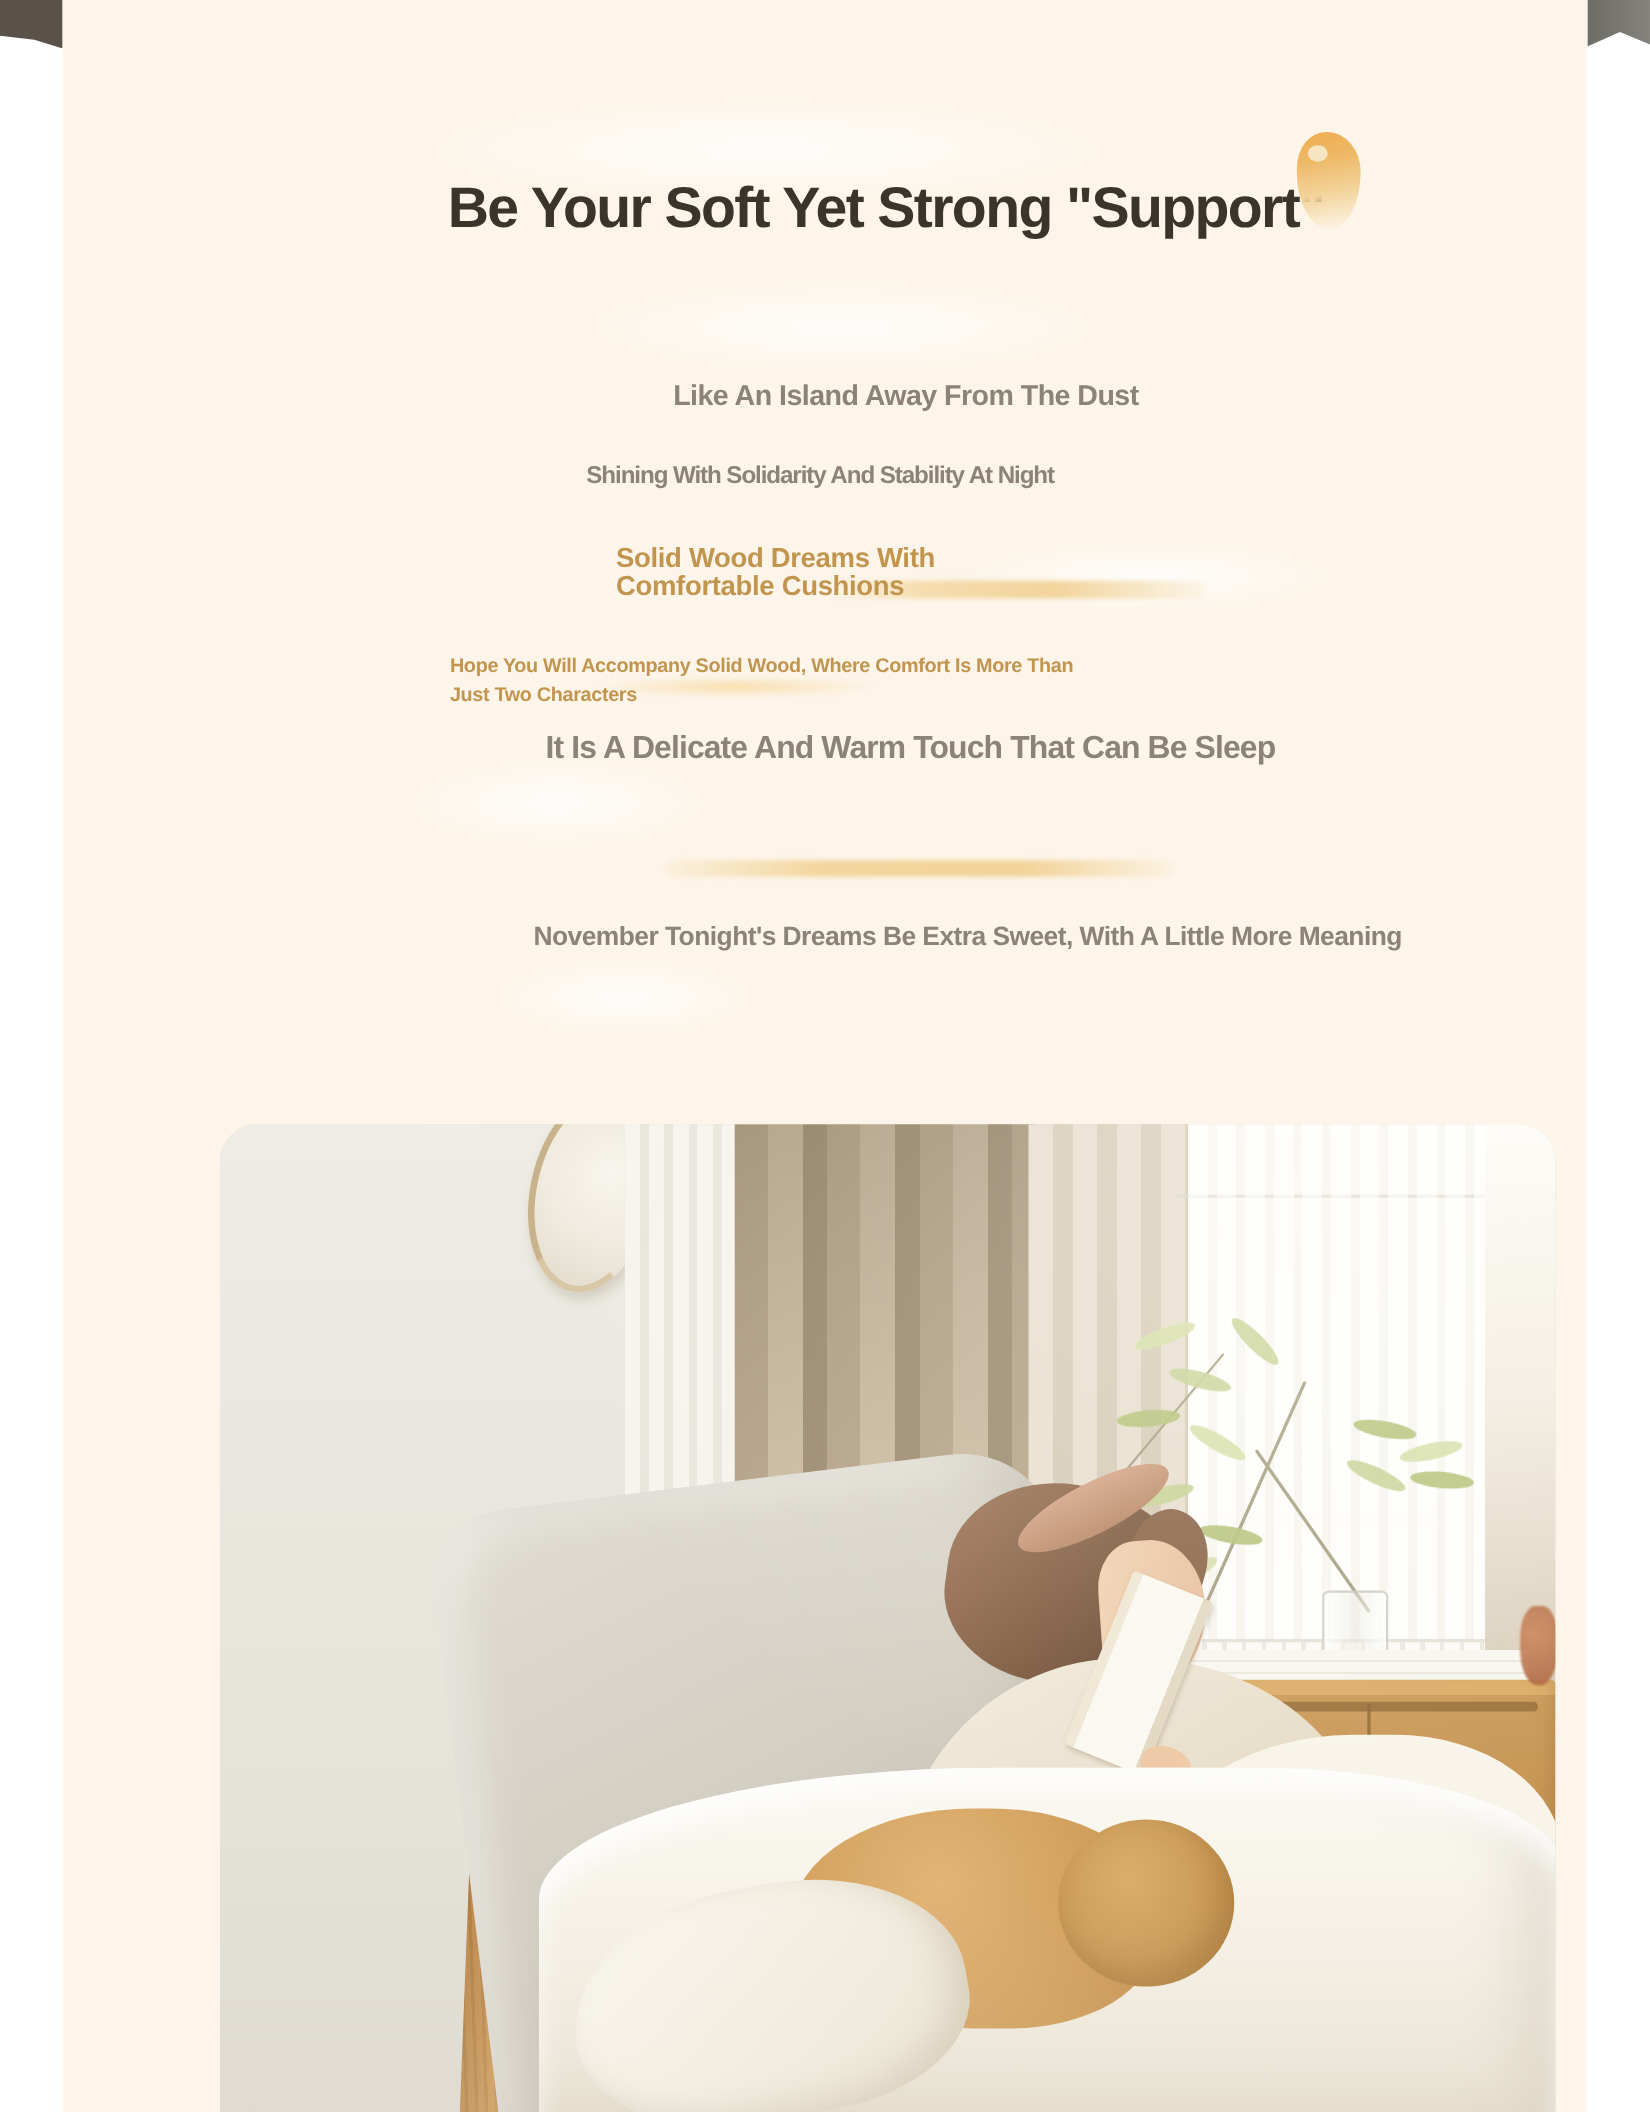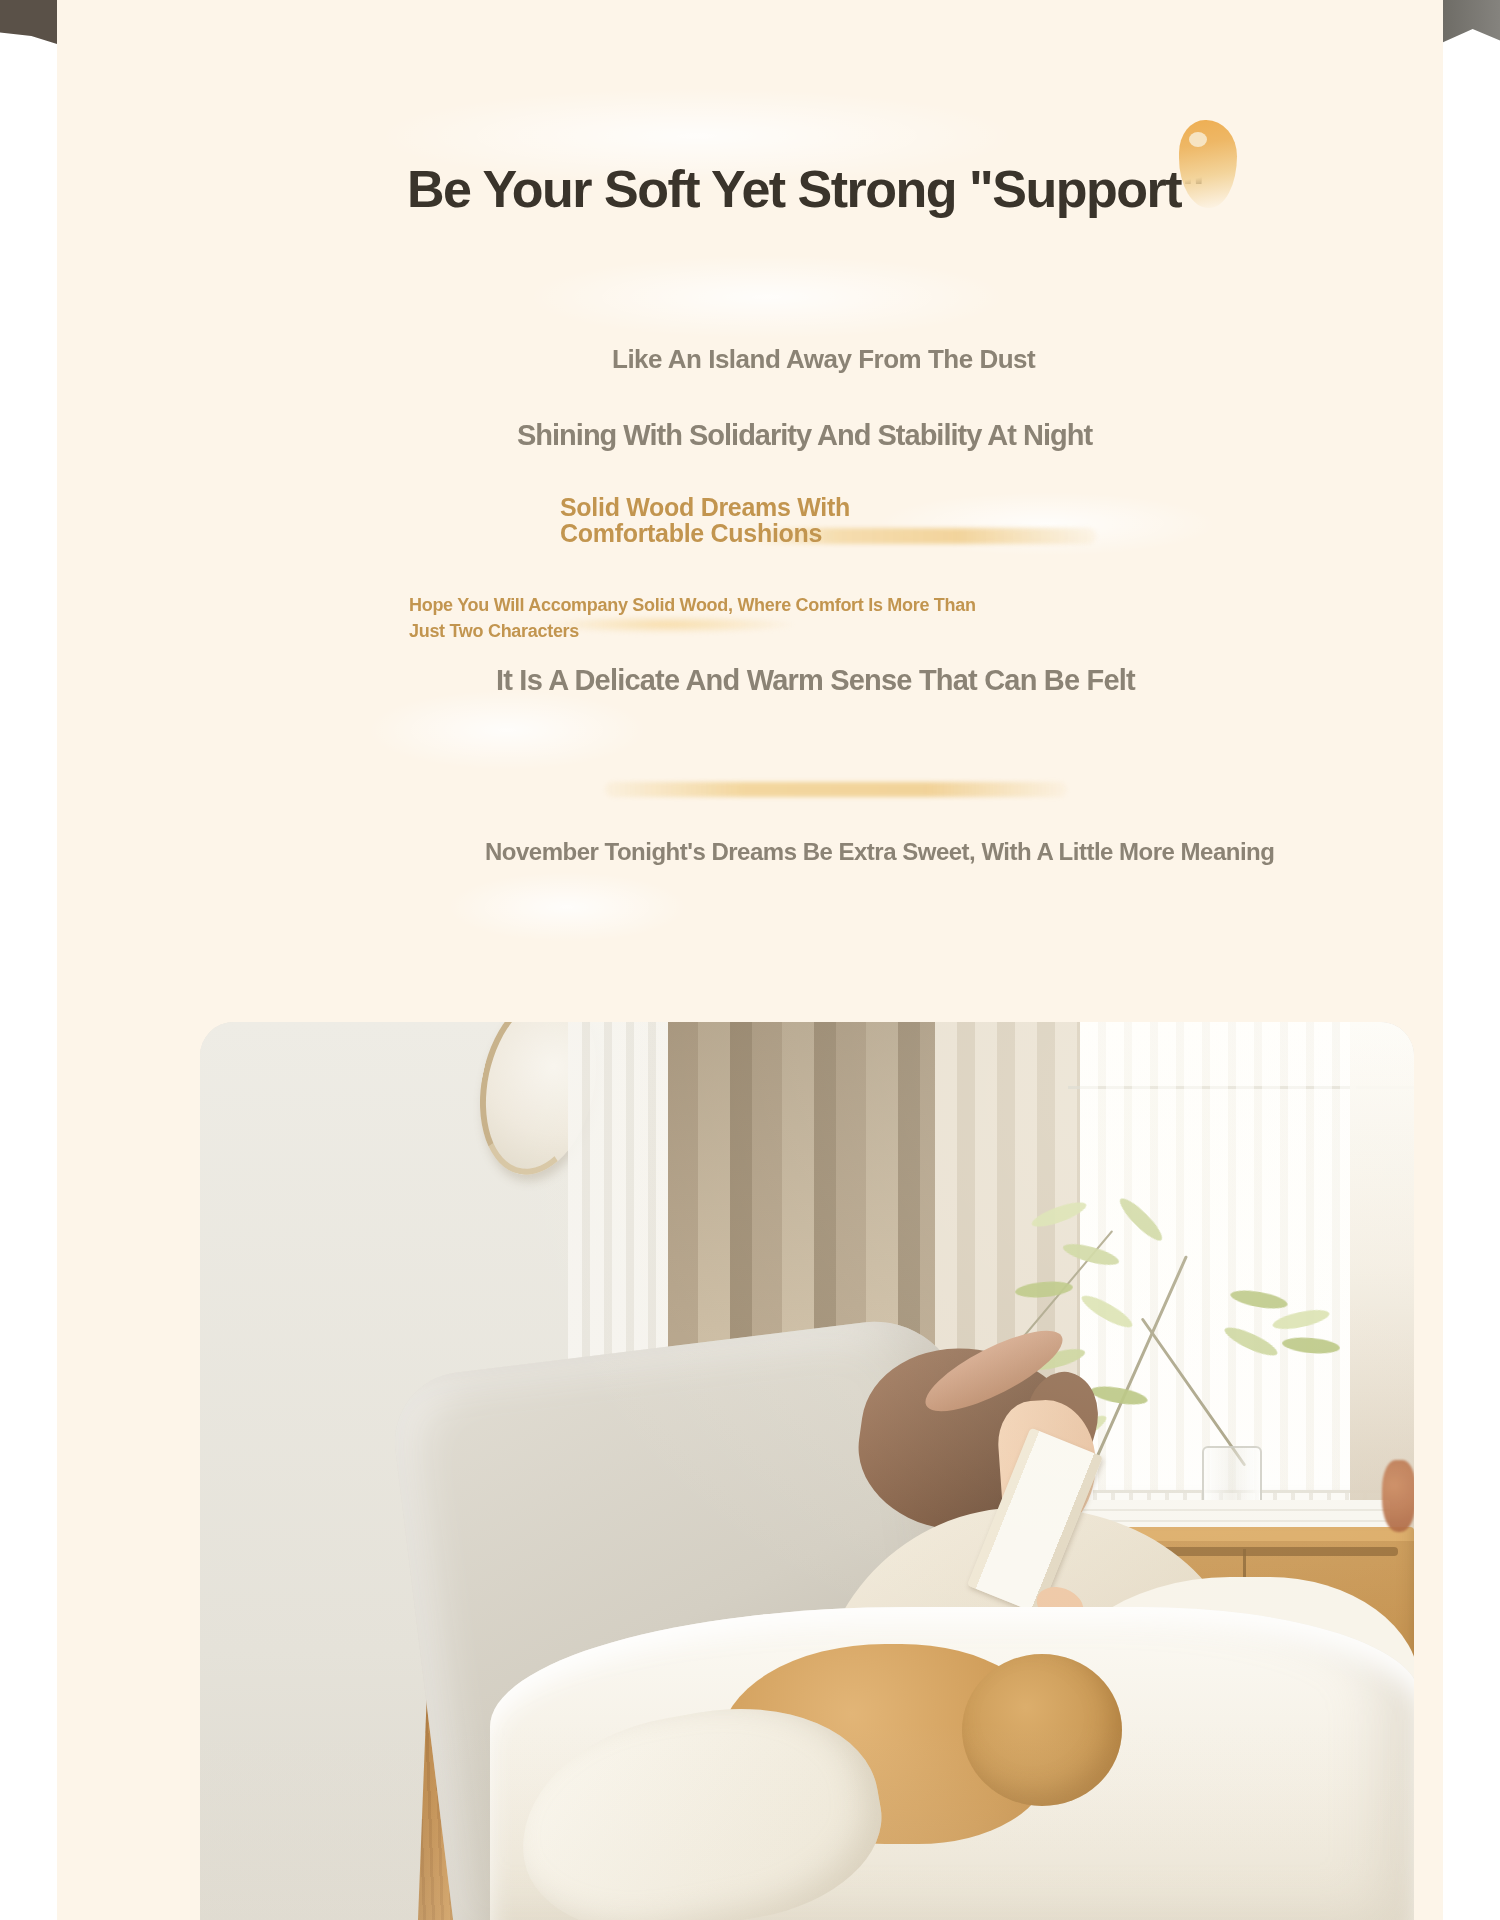--- a/index.html
+++ b/index.html
@@ -34,21 +34,21 @@
   .title-blob{position:absolute;left:1122px;top:120px;width:58px;height:88px;
       background:linear-gradient(170deg,#eeae52 0%,#eeb765 28%,#f3d49b 62%,rgba(250,240,219,0) 98%);
       border-radius:46% 54% 48% 52% / 38% 42% 60% 58%;}
   .title-blob::after{content:"";position:absolute;left:10px;top:12px;width:18px;height:15px;
       background:#f8ecd2;border-radius:50%;opacity:.85;}
 
   .copy{position:absolute;font-weight:700;white-space:pre-line;}
   .gray{color:#8b8375;}
   .gold{color:#c2954f;}
   .L1{left:555px;top:344px;font-size:26px;letter-spacing:-.5px;}
-  .L2{left:460px;top:419px;font-size:29px;letter-spacing:-1px;}
+  .L2{left:476px;top:419px;font-size:22px;letter-spacing:-1px;}
   .L3{left:503px;top:494px;font-size:25px;line-height:26px;letter-spacing:-.3px;}
   .L4{left:352px;top:592px;font-size:18px;line-height:26px;letter-spacing:-.3px;}
   .L5{left:439px;top:664px;font-size:29px;letter-spacing:-.8px;}
   .L6{left:509px;top:750px;font-size:26px;letter-spacing:-.5px;}
   .L7{left:428px;top:838px;font-size:24px;letter-spacing:-.5px;}
 
   
   .photo{position:absolute;left:143px;top:1022px;width:1214px;height:898px;
          border-radius:34px 34px 0 0;overflow:hidden;background:#e5e0d5;}
   .photo *{position:absolute;}
@@ -182,21 +182,21 @@
     <div class="smear sA"></div>
     <div class="smear sB"></div>
     <div class="smear sC"></div>
 
     <div class="copy gray L1">Like An Island Away From The Dust</div>
     <div class="copy gray L2">Shining With Solidarity And Stability At Night</div>
     <div class="copy gold L3">Solid Wood Dreams With
 Comfortable Cushions</div>
     <div class="copy gold L4">Hope You Will Accompany Solid Wood, Where Comfort Is More Than
 Just Two Characters</div>
-    <div class="copy gray L5">It Is A Delicate And Warm Sense That Can Be Felt</div>
+    <div class="copy gray L5">It Is A Delicate And Warm Touch That Can Be Sleep</div>
     <div class="copy gray L7">November Tonight's Dreams Be Extra Sweet, With A Little More Meaning</div>
 
     <div class="photo" role="img" aria-label="Woman with a headband reading a book while leaning on the grey fabric cushion of a solid wood bed headboard, beside beige curtains, a bright window, a green branch in a glass vase on a wooden sideboard, a glowing lamp and cream bedding">
       <div class="ph-wall"></div>
       <div class="ph-wall-left"></div>
       <div class="ph-plate"></div>
       <div class="ph-ribbed"></div>
       <div class="ph-curtain-dark"></div>
       <div class="ph-curtain-light"></div>
       <div class="ph-window"></div>

